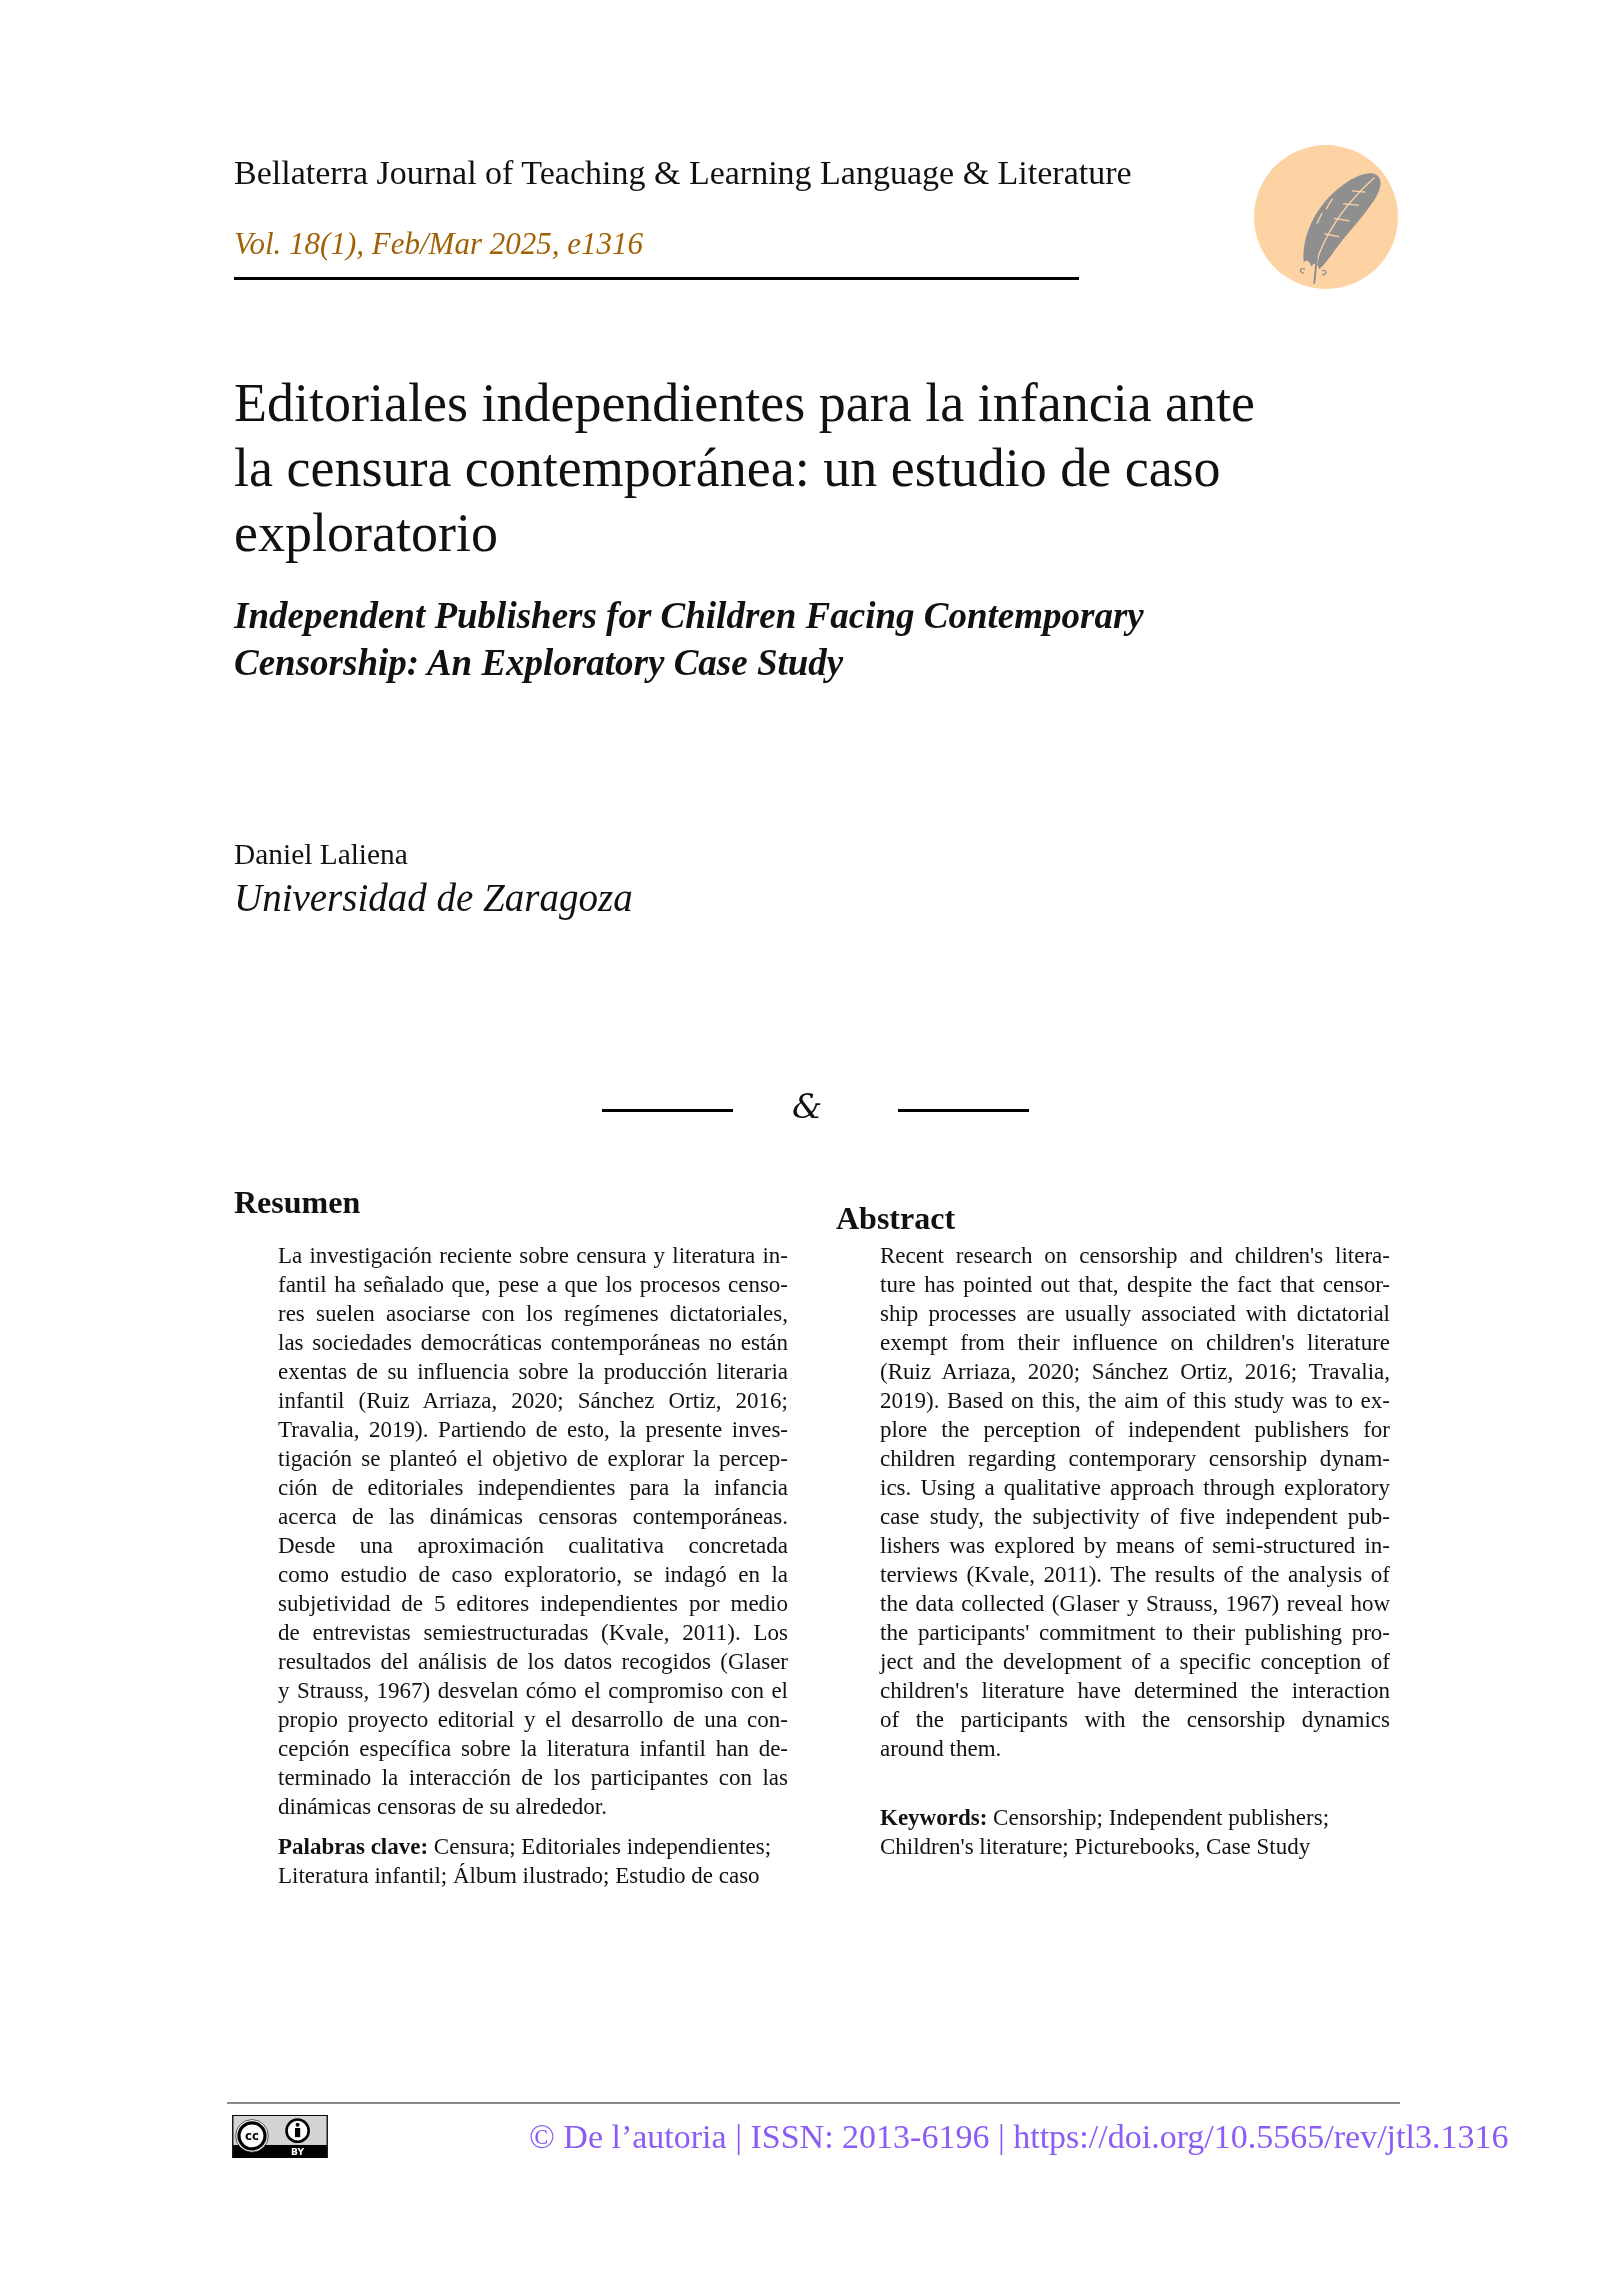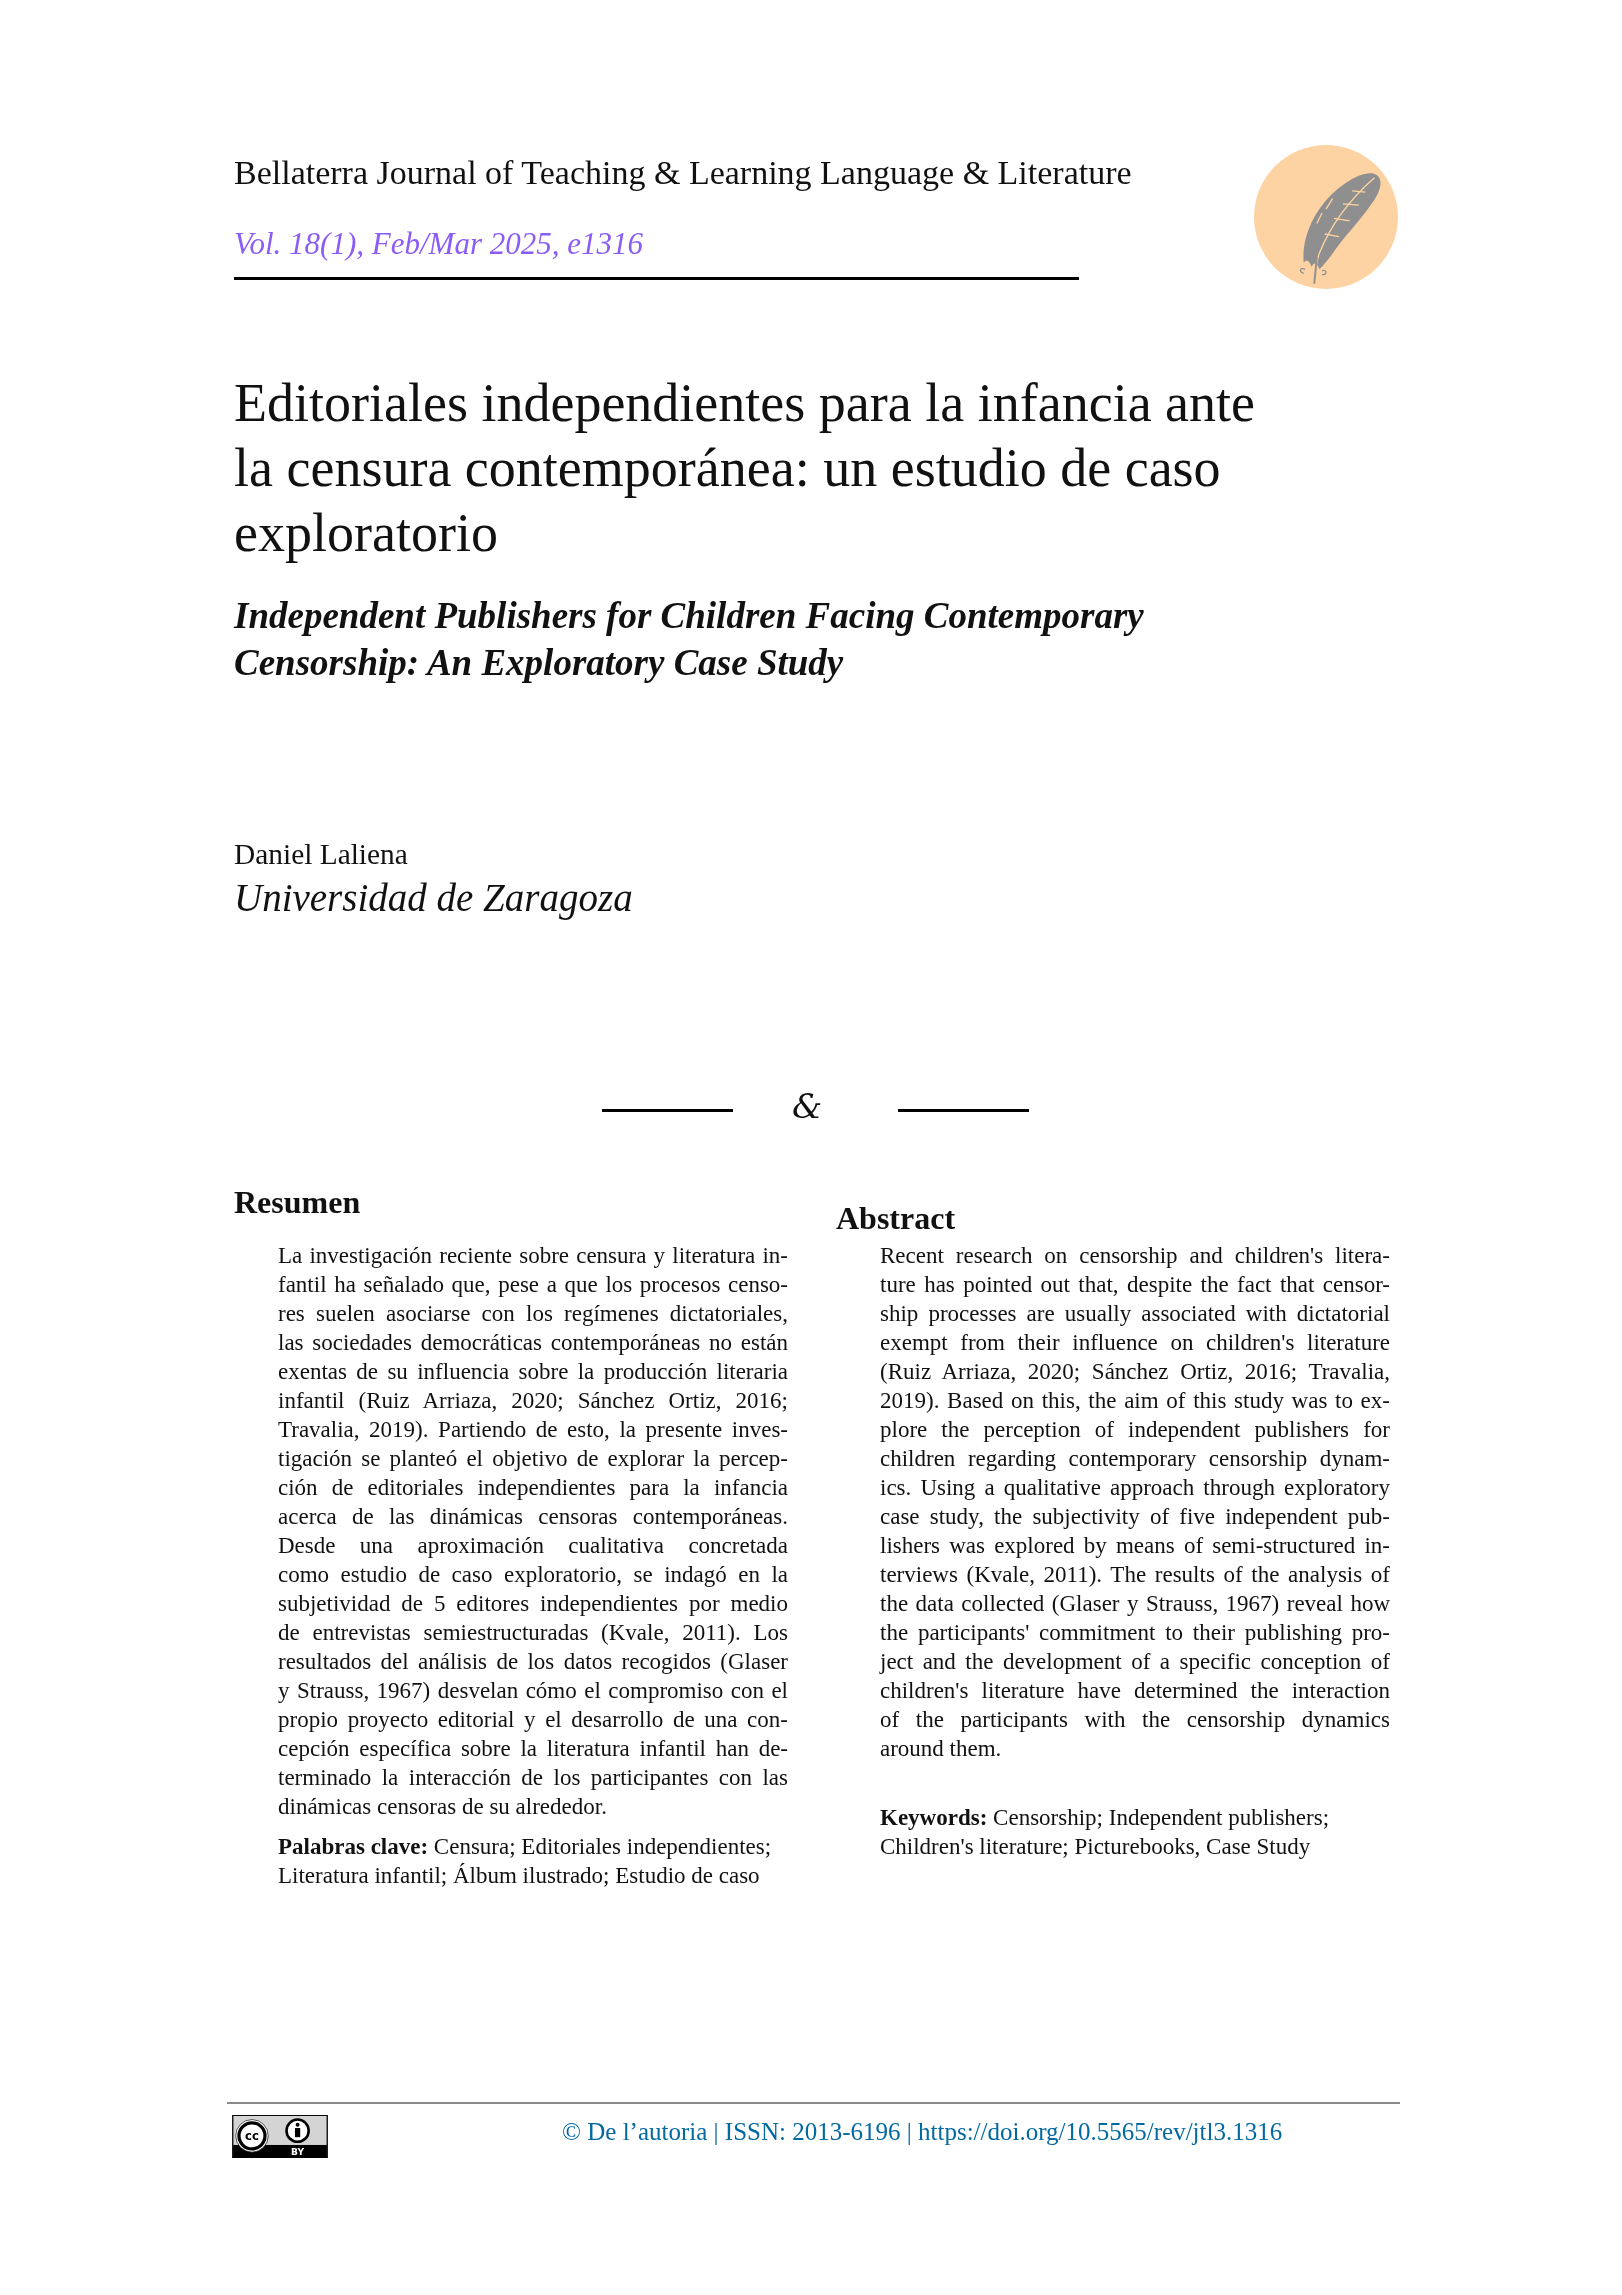--- a/index.html
+++ b/index.html
@@ -1,20 +1,20 @@
 <!DOCTYPE html>
 <html style="font-size:10.5px"><head>
 <meta charset="utf-8">
 <style>
   html, body { margin: 0; padding: 0; background: #ffffff; }
   body { width: 1622px; height: 2295px; position: relative; overflow: hidden;
          font-family: "Liberation Serif", "DejaVu Serif", serif; color: #111111; }
   .abs { position: absolute; }
   .journal-title { left: 234px; top: 154px; font-size: 34px; white-space: nowrap; }
-  .volume { left: 234px; top: 226px; font-size: 31px; font-style: italic; white-space: nowrap; color: #8b5cf6; }
+  .volume { left: 234px; top: 226px; font-size: 31px; font-style: italic; white-space: nowrap; color: #a16207; }
   .head-rule { left: 234px; top: 277px; width: 845px; height: 2.6px; background: #000; }
   .logo { left: 1254px; top: 145px; width: 144px; height: 144px; border-radius: 50%; background: #fed3a3; overflow: hidden; }
   .logo svg { width: 144px; height: 144px; display: block; }
 
   .title { left: 234px; top: 371px; width: 1178px; font-size: 54px; line-height: 65px; }
   .title div { white-space: nowrap; }
   .subtitle { left: 234px; top: 592px; width: 1178px; font-size: 37px; line-height: 47px; font-style: italic; font-weight: bold; }
   .subtitle div { white-space: nowrap; }
 
   .author { left: 234px; top: 838px; font-size: 29.4px; white-space: nowrap; }
@@ -25,21 +25,21 @@
 
   .col-head { font-size: 32px; font-weight: bold; white-space: nowrap; }
   .col { width: 554px; font-size: 23px; line-height: 29px; }
   .col .ln { display: block; height: 29px; white-space: nowrap; text-align: justify; text-align-last: justify; overflow: visible; margin-left: 44px; }
   .col .ln.last { text-align-last: left; }
   .kw-label { font-weight: bold; }
 
   .foot-rule { left: 227px; top: 2102px; width: 1173px; height: 2px; background: #8a8a8a; }
   .cc-badge { left: 232px; top: 2115px; width: 96px; height: 43px; }
   .cc-badge svg { width: 96px; height: 43px; display: block; }
-  .footer-text { left: 562px; top: 2118px; font-size: 25px; white-space: nowrap; color: #0369a1; }
+  .footer-text { left: 529px; top: 2118px; font-size: 34px; white-space: nowrap; color: #8b5cf6; }
 </style>
 </head>
 <body>
 
 <div class="abs journal-title">Bellaterra Journal of Teaching &amp; Learning Language &amp; Literature</div>
 <div class="abs volume">Vol. 18(1), Feb/Mar 2025, e1316</div>
 <div class="abs head-rule"></div>
 <div class="abs logo">
   <svg viewBox="0 0 220 220">
     <path d="M186 45 C200 52 192 75 178 92 C160 118 140 138 124 160 C116 172 108 182 100 190 C96 180 92 178 88 186 C84 176 80 174 76 180 C74 160 78 140 88 118 C104 86 130 60 160 47 C170 43 180 42 186 45 Z" fill="#8f8f8f"></path>

